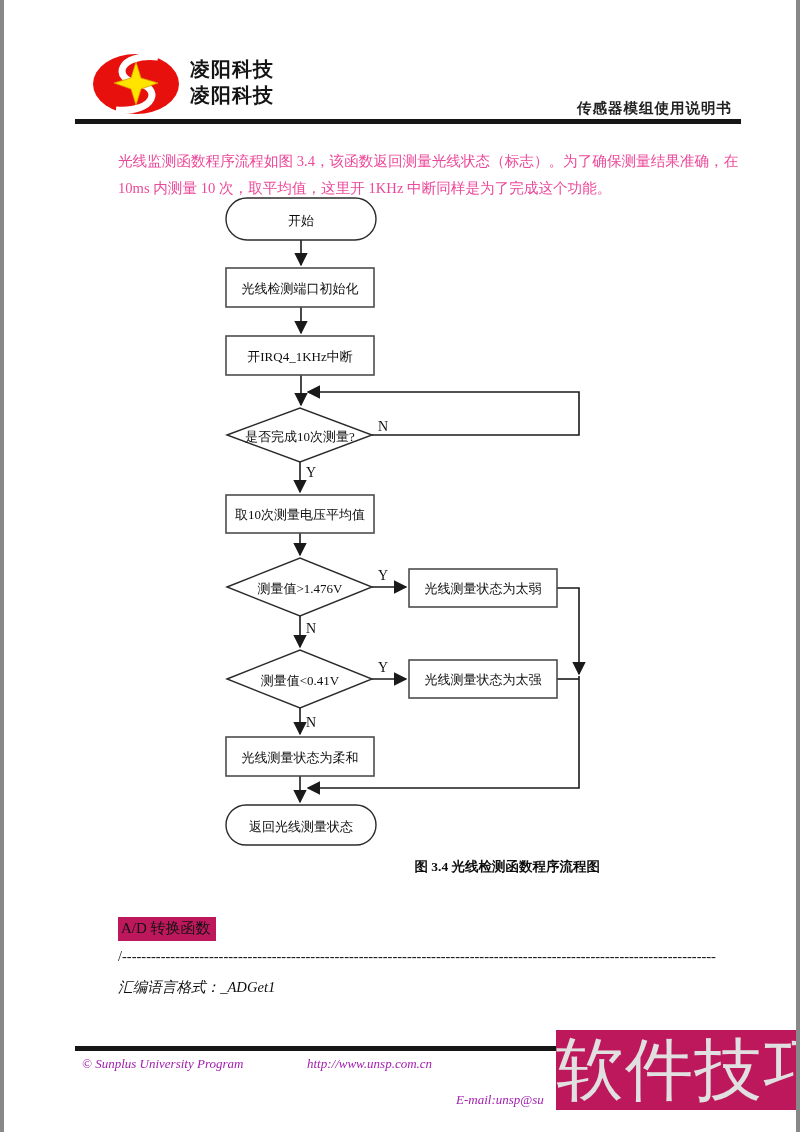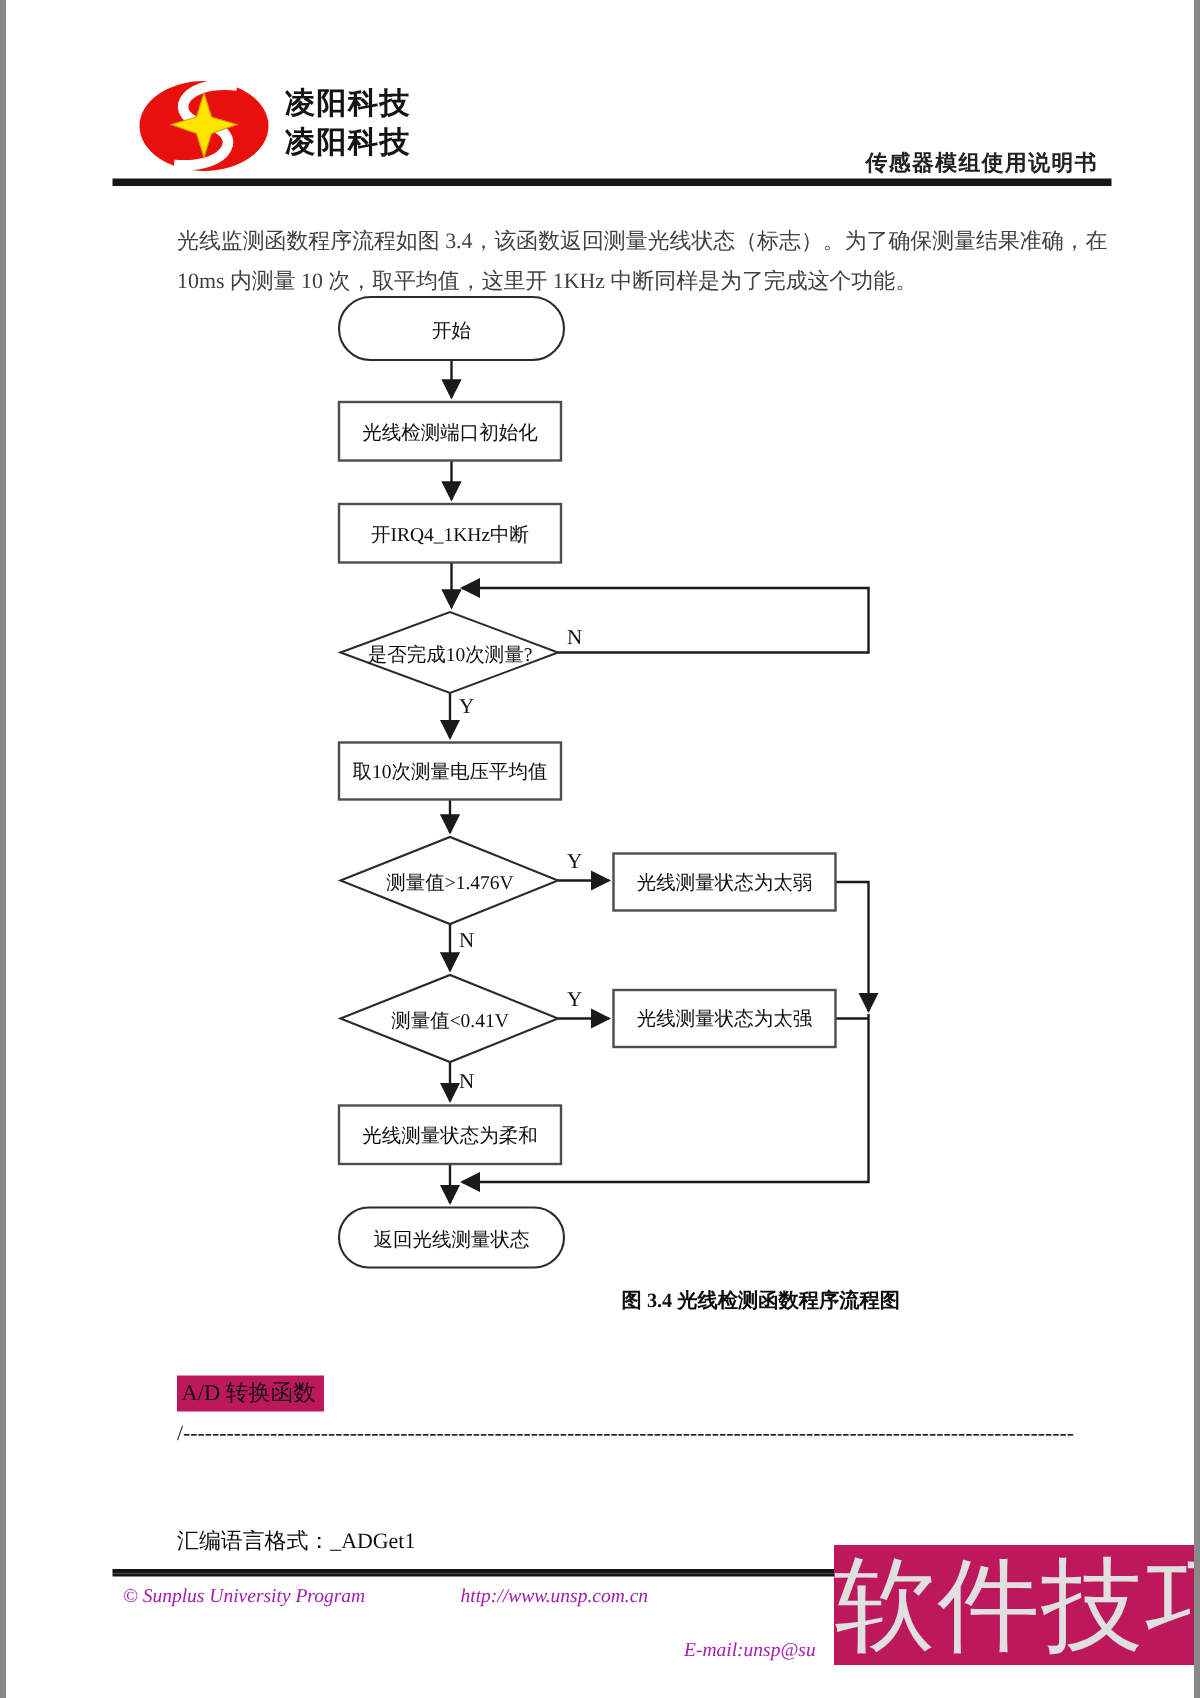--- a/index.html
+++ b/index.html
@@ -10,37 +10,37 @@
     font-family:"Liberation Serif","DejaVu Serif",serif; color:#111;padding-left:48px;
   }
   
   .logo-box { position:absolute; left:88px; top:52px; width:90px; height:64px; }
   .logo-text { position:absolute; left:186px; top:56px; font-weight:bold; font-size:20px; line-height:26px; color:#141414; font-family:"Liberation Sans","DejaVu Sans",sans-serif; letter-spacing:1px; }
   .doc-title { position:absolute; right:64px; top:99px; font-size:14.5px; font-weight:bold; color:#222; letter-spacing:1px; }
   .rule { position:absolute; left:71px; width:666px; height:2px; border-top:3px solid #161616; border-bottom:2px solid #161616; }
   .rule.header-rule { top:119px; }
   .rule.footer-rule { top:1046px; }
   
-  .intro { position:absolute; left:114px; top:148px; width:622px; font-size:14.6px; line-height:27px; color:#404040; }
+  .intro { position:absolute; left:114px; top:148px; width:622px; font-size:14.6px; line-height:27px; color:#ec4899; }
   .intro div { white-space:nowrap; }
   
   .flow { position:absolute; left:0; top:195px; width:800px; height:680px; }
   .flow text { font-size:13px; fill:#0e0e0e; text-anchor:middle; dominant-baseline:central; font-family:"Liberation Serif","DejaVu Serif",serif; }
   .flow text.lbl { font-size:14px; text-anchor:start; }
   .flow .node-rect { fill:#ffffff; stroke:#4d4d4d; stroke-width:1.6; }
   .flow .node-diamond { fill:#ffffff; stroke:#2b2b2b; stroke-width:1.4; }
   .flow .node-stadium { fill:#ffffff; stroke:#2b2b2b; stroke-width:1.4; }
   .flow .edge { fill:none; stroke:#1a1a1a; stroke-width:1.6; }
   .caption { position:absolute; left:114px; top:858px; width:482px; text-align:right; font-weight:bold; font-size:13.5px; color:#0e0e0e; }
   
   .ad-par { position:absolute; left:114px; top:886px; width:622px; font-size:14.6px; line-height:25px; }
   .hl { position:absolute; left:114px; top:917px; font-size:15px; background:#be185d; padding:2px 5px 3px 3px; }
   .divider { position:absolute; left:114px; top:948px; width:622px; font-size:14.5px; white-space:nowrap; overflow:hidden; color:#151515; }
   .fmt-line { position:absolute; left:114px; font-size:14.6px; color:#0e0e0e; }
-  .fmt-asm { top:1018px; }
+  .fmt-asm { top:978px;font-style:italic; }
   .fmt-c { top:1008px; }
   
   .footer-text { position:absolute; top:1056px; font-size:13px; font-style:italic; color:#a21caf; }
   .ft-copy { left:78px; }
   .ft-url { left:303px; }
   .ft-mail { left:452px;margin-top:36px; }
   .watermark {
     position:absolute; left:552px; top:1030px; width:248px; height:80px;
     background:#be185d; z-index:5; display:flex; align-items:center; justify-content:flex-start;
     font-family:Liberation Mono, monospace;

